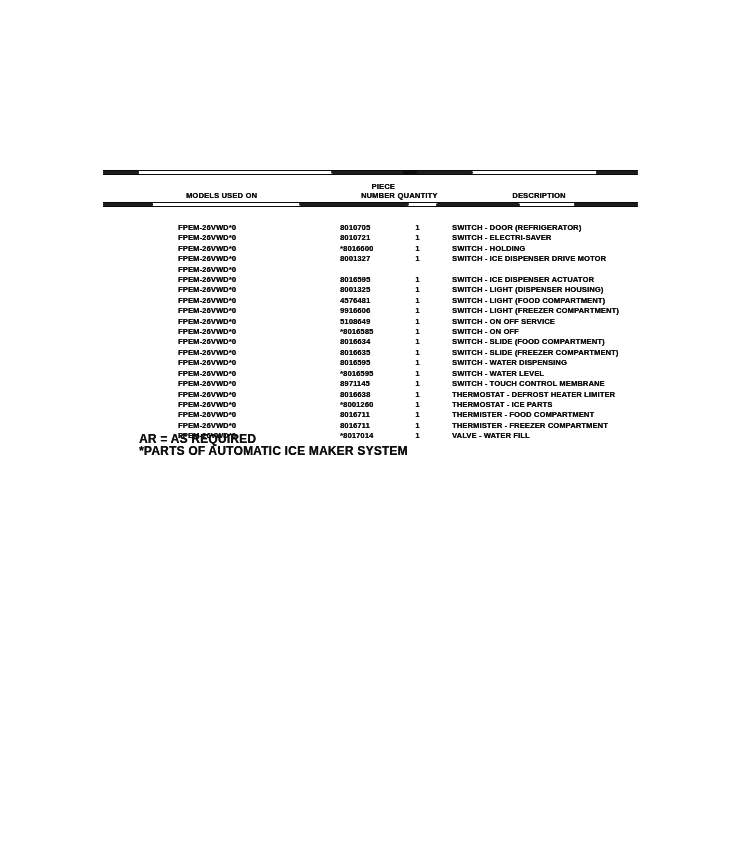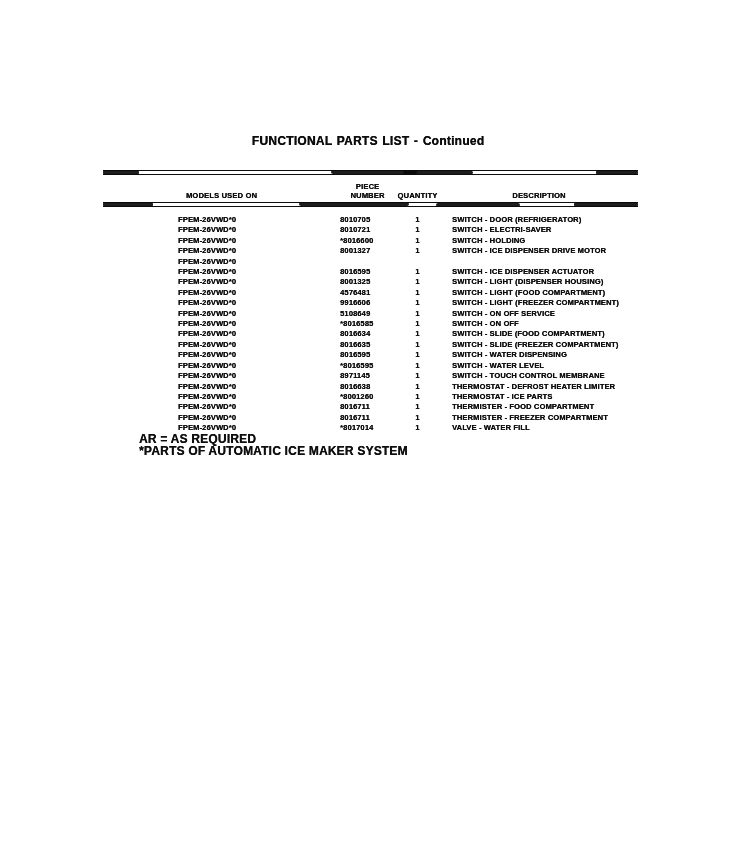--- a/index.html
+++ b/index.html
@@ -66,23 +66,23 @@
     height: 27px;
     padding-bottom: 2px;
     box-sizing: border-box;
     font-size: 7.5px;
     font-weight: bold;
     letter-spacing: 0.2px;
     color: #0f0f0f;
     text-shadow: 0.25px 0 0 currentColor;
   }
   .th { text-align: center; line-height: 9px; }
-  .th-piece div { line-height: 9px; }
+  .th-piece div { line-height: 9px; text-align: right; }
   .tbody {
-    margin-top: 8px;
+    margin-top: 16px;
   }
   .tr {
     display: grid;
     grid-template-columns: 237px 55px 45px 1fr;
     line-height: 10.4px;
     font-size: 7.5px;
     font-weight: bold;
     letter-spacing: 0.15px;
     color: #101010;
     text-shadow: 0.25px 0 0 currentColor;
@@ -103,21 +103,20 @@
     color: #0f0f0f;
     text-shadow: 0.25px 0 0 currentColor;
     white-space: nowrap;
   }
 </style>
 </head>
 <body>
 
 <div class="page">
 
-  <h1 class="title">FUNCTIONAL PARTS LIST - Continued</h1>
 
   <div class="table">
 
     <div class="rule rule-top">
       <span class="smudge s1"></span>
       <span class="smudge s2"></span>
       <span class="smudge s3"></span>
       <span class="smudge s4"></span>
     </div>
 

